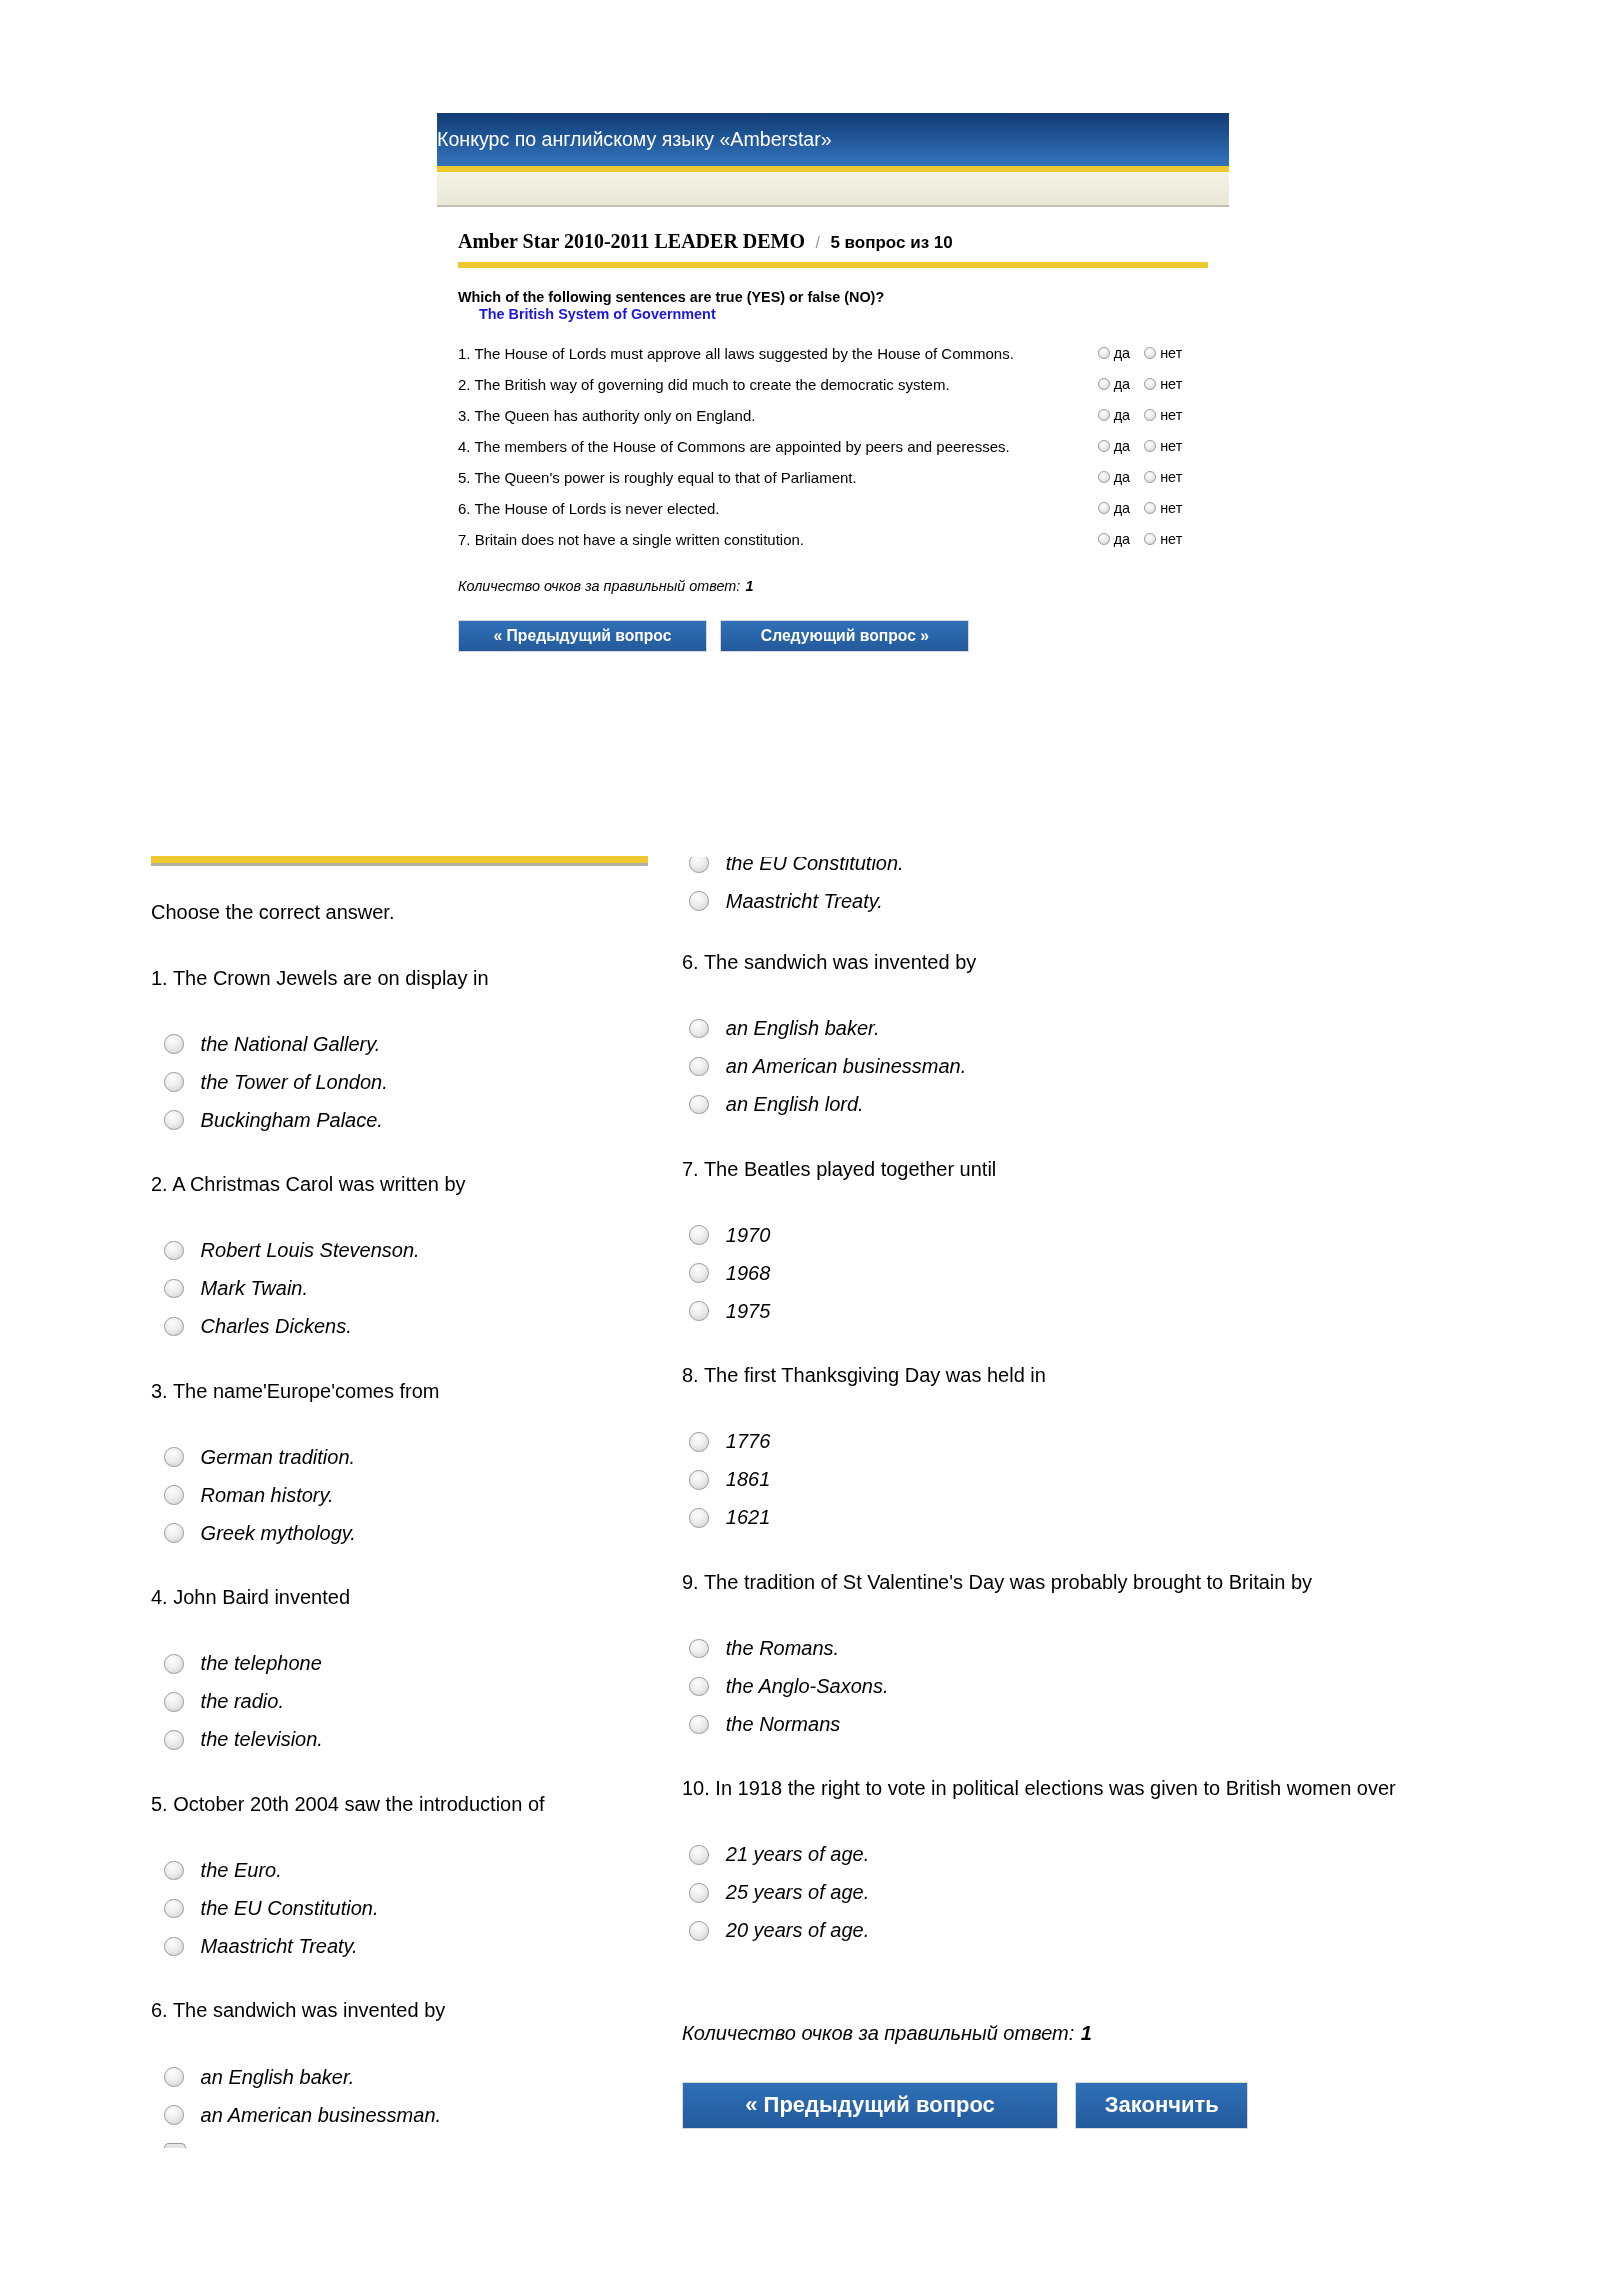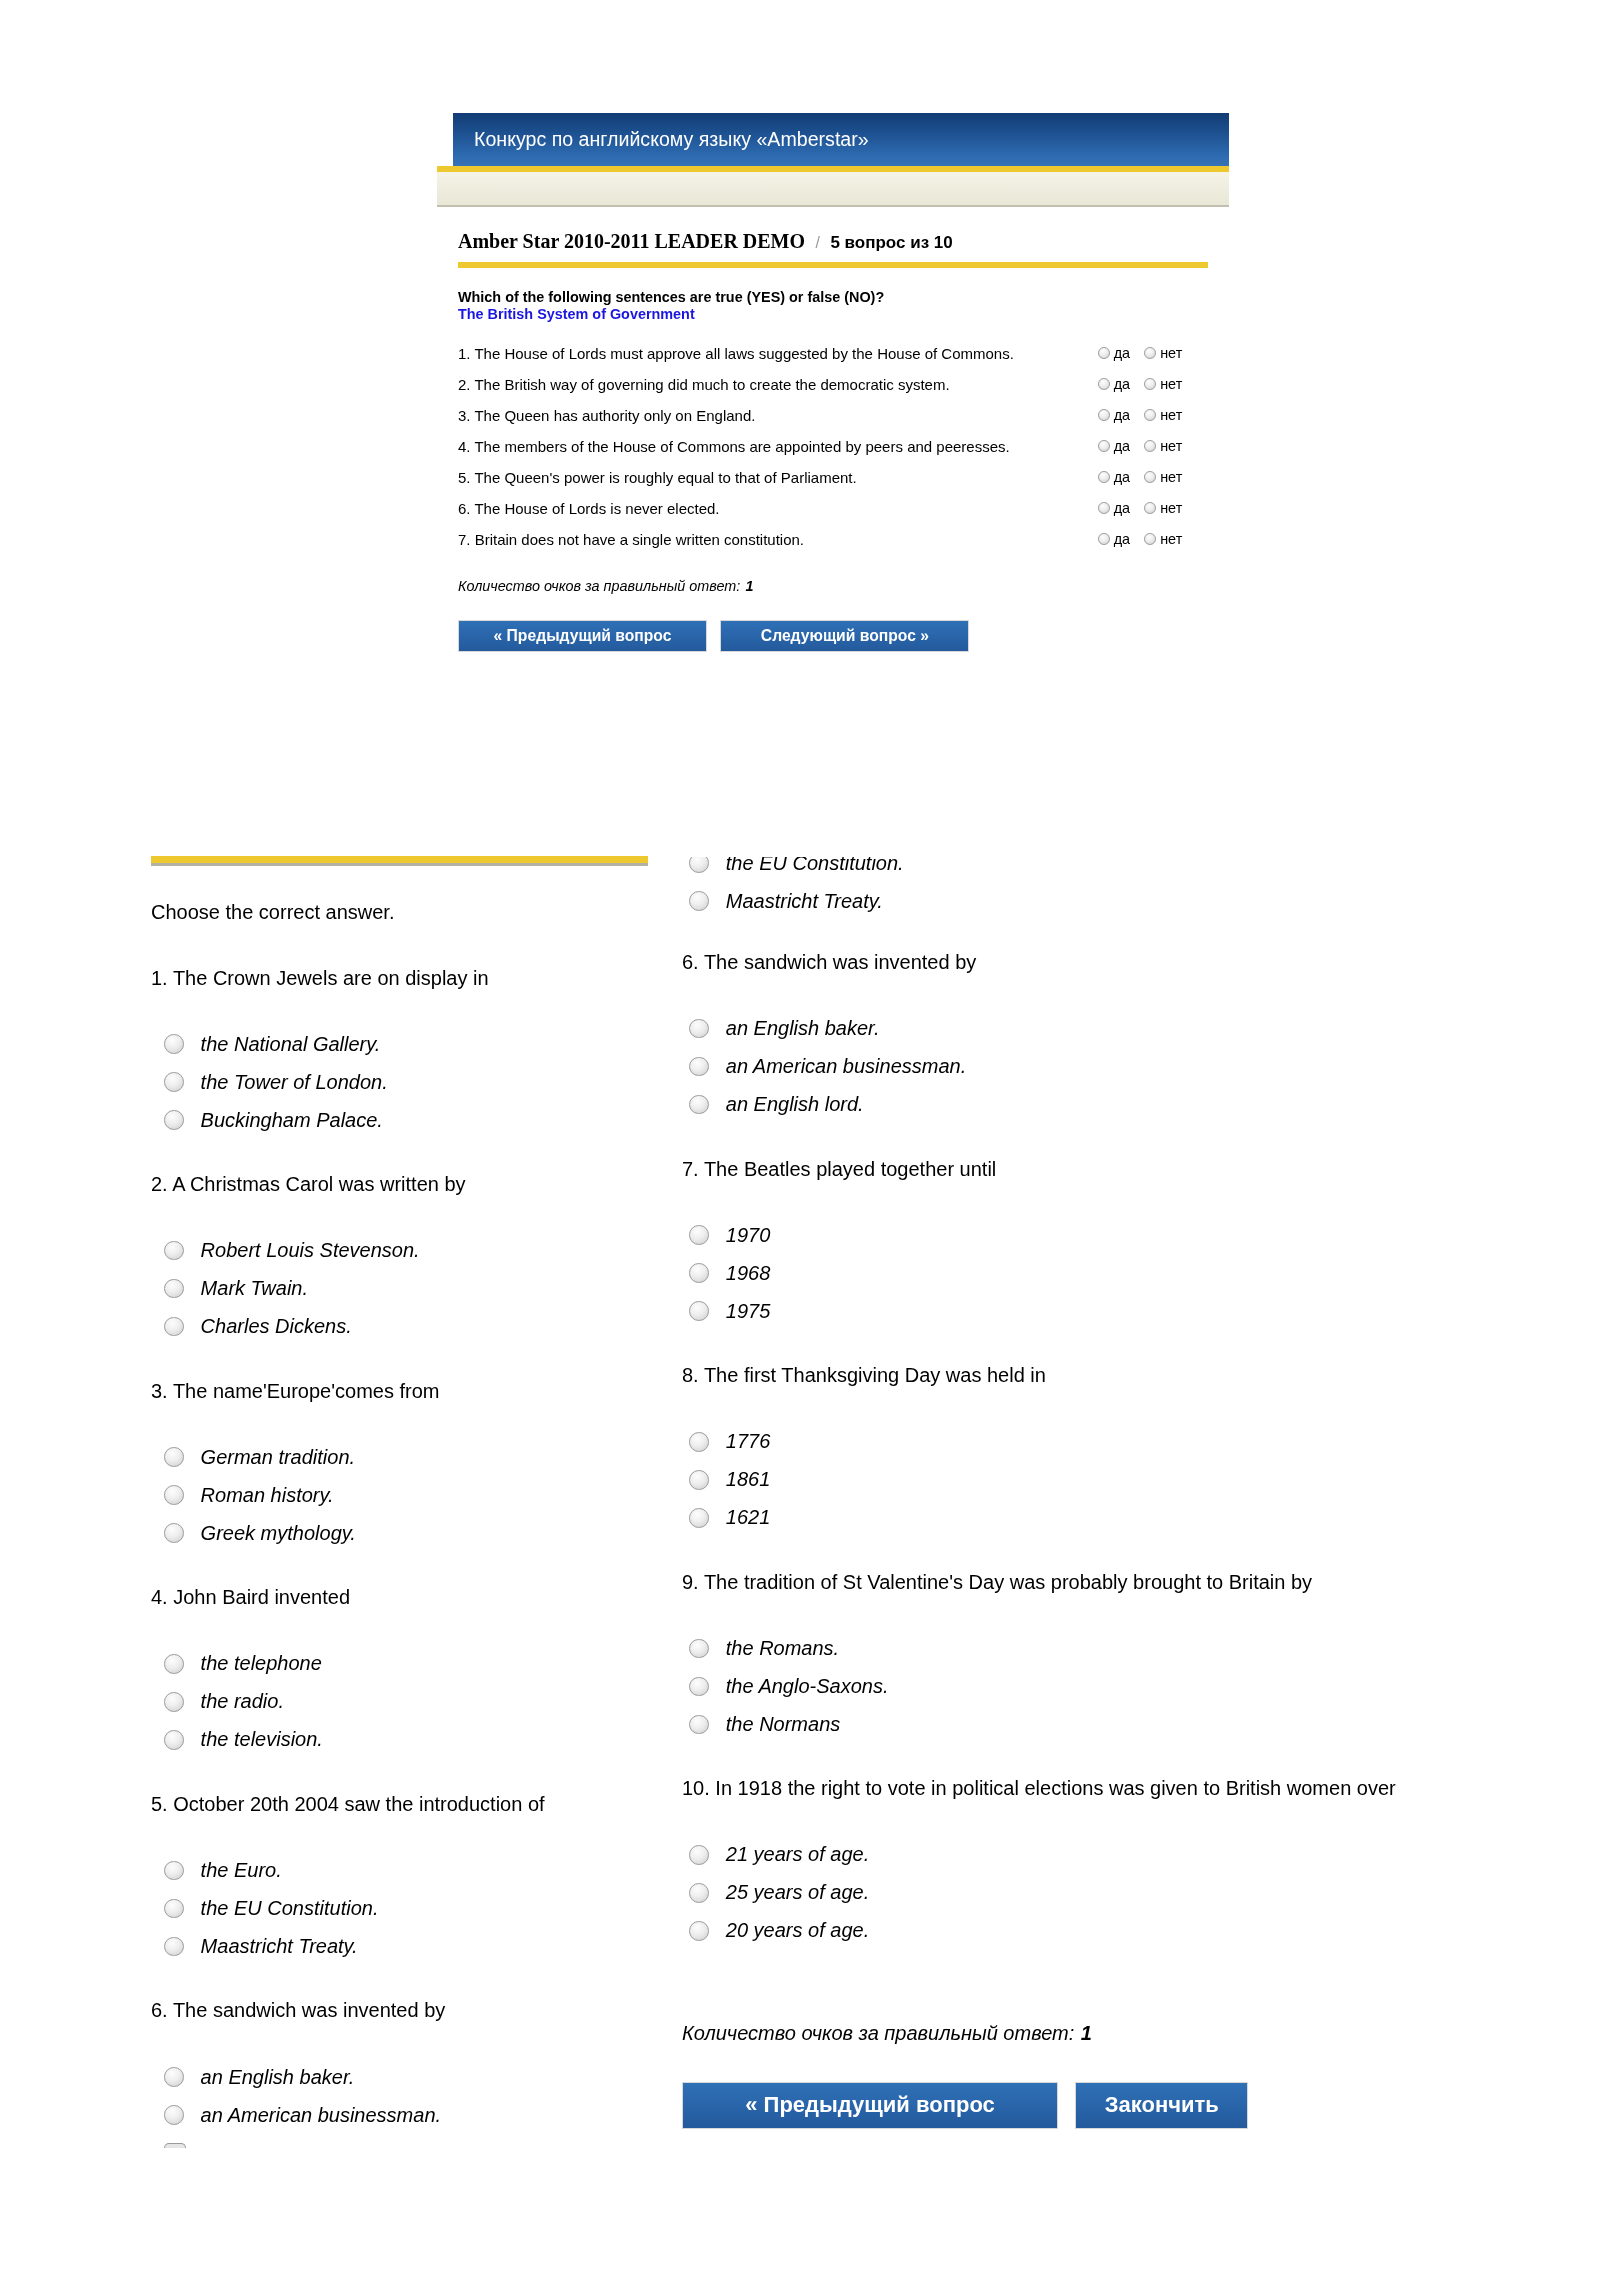--- a/index.html
+++ b/index.html
@@ -1,34 +1,34 @@
 <!DOCTYPE html>
 <html style="font-size:10.5px"><head>
 <meta charset="utf-8">
 <style>
   html,body{margin:0;padding:0;background:#ffffff;}
   body{width:1623px;height:2295px;position:relative;overflow:hidden;
        font-family:"Liberation Sans", sans-serif;color:#000;}
 
   
   .top-section{position:absolute;left:437px;top:113px;width:792px;}
-  .banner-bar{height:53px;line-height:53px;padding-left:21px;
+  .banner-bar{height:53px;line-height:53px;
        background:linear-gradient(180deg,#123c74 0%,#1c4f8e 35%,#2d6ab0 80%,#3572b8 100%);
-       color:#fff;font-size:19.6px;margin-left:16px;}
+       color:#fff;font-size:19.6px;}
   .yellow-strip{height:5.9px;background:#eec82f;}
   .cream-band{height:33px;background:linear-gradient(180deg,#f4f3e6,#e9e7d6);
        border-bottom:2px solid #c0bfb0;}
   .content{padding:0 21px;}
   .title-row{margin-top:23.6px;height:26px;display:flex;align-items:baseline;}
   .title{font-size:20px;font-weight:bold;font-family:Liberation Serif, serif;}
   .sep{font-size:15.7px;color:#9a9a9a;margin:0 10.5px;}
   .progress{font-size:17px;font-weight:bold;}
   .underline{margin-top:5.2px;height:5.9px;background:#eec82f;}
   .intro{margin-top:21px;font-size:14.4px;font-weight:bold;}
-  .tlink{margin-top:1.3px;font-size:14.4px;font-weight:bold;color:#1a16e0;cursor:pointer;}
+  .tlink{margin-top:1.3px;font-size:14.4px;font-weight:bold;color:#1a16e0;cursor:pointer;margin-left:21px;}
   .stmts{margin-top:15.7px;}
   .stmt-row{position:relative;height:31px;display:flex;align-items:center;}
   .stmt-text{font-size:15px;}
   .yn{position:absolute;left:640px;top:0;height:31px;display:flex;align-items:center;}
   .yn-label{font-size:14.4px;margin-left:3.9px;}
   .yn-no{margin-left:14.4px;}
   .points{margin-top:23.6px;font-size:14.4px;font-style:italic;height:18.3px;}
   .points b{margin-left:5.2px;}
   .btns{margin-top:23.6px;}
   .btn{display:inline-block;vertical-align:top;box-sizing:border-box;

